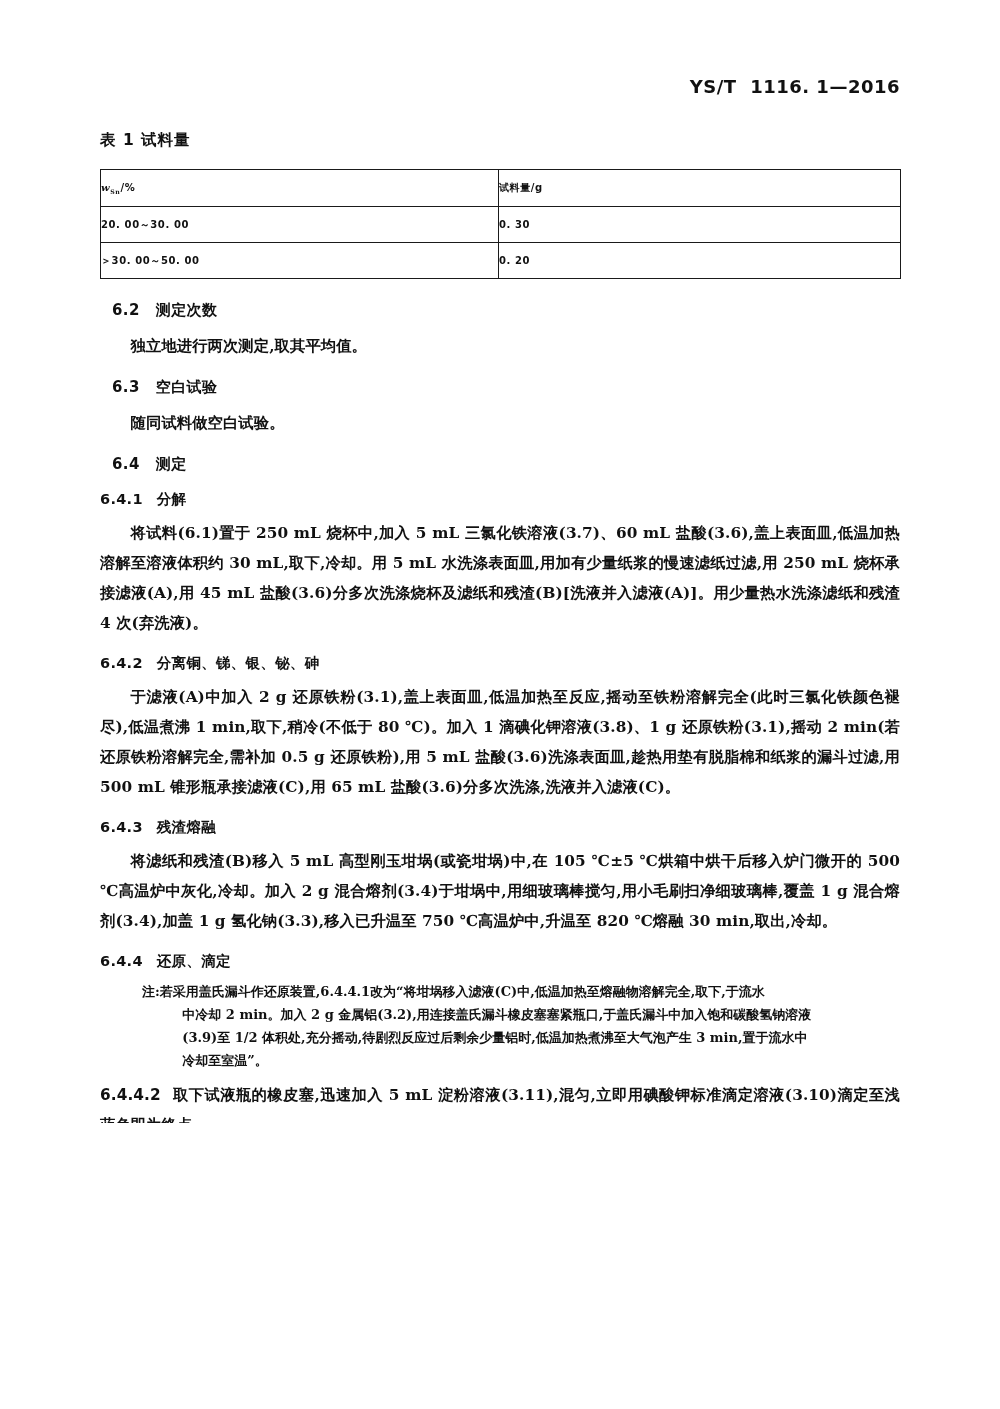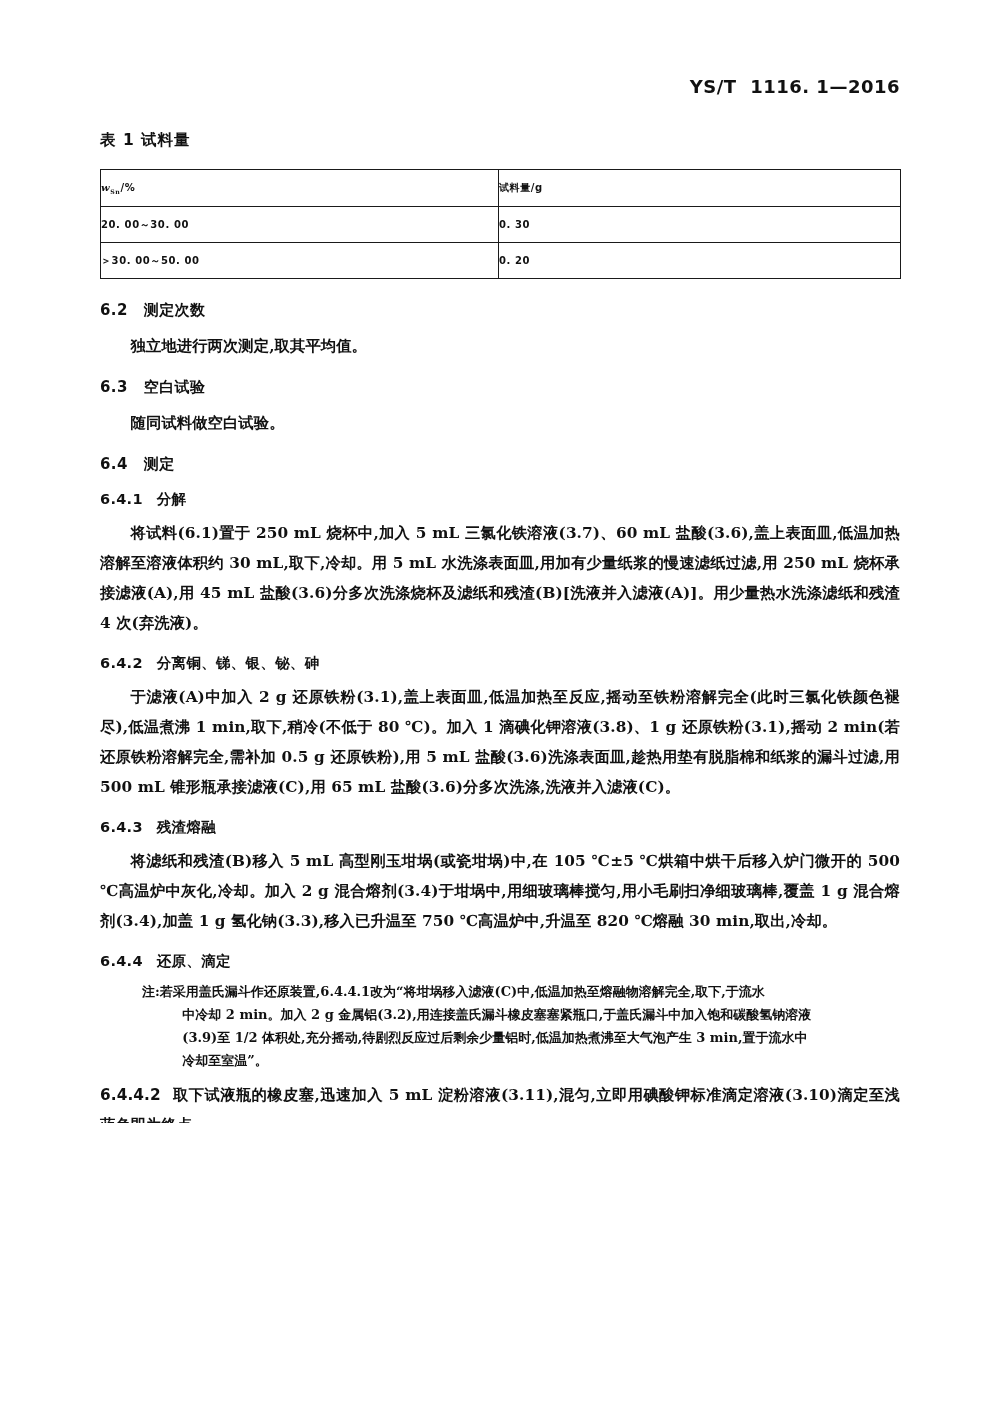--- a/index.html
+++ b/index.html
@@ -83,21 +83,21 @@
   .numcell {
     font-family: "DejaVu Sans", "Liberation Sans", sans-serif;
     letter-spacing: 0.8px;
   }
 
   
   h2.sec {
     font-family: "DejaVu Sans", "Liberation Sans", sans-serif;
     font-size: 15px;
     font-weight: bold;
-    margin: 17px 0 11px 0;
+    margin: 17px 0 11px 12px;
     letter-spacing: 0.4px;
   }
   h2.sec .num { margin-right: 16px; }
 
   h3.subsec {
     font-family: "DejaVu Sans", "Liberation Sans", sans-serif;
     font-size: 14.5px;
     font-weight: bold;
     margin: 16px 0 9px 0;
     letter-spacing: 0.3px;

